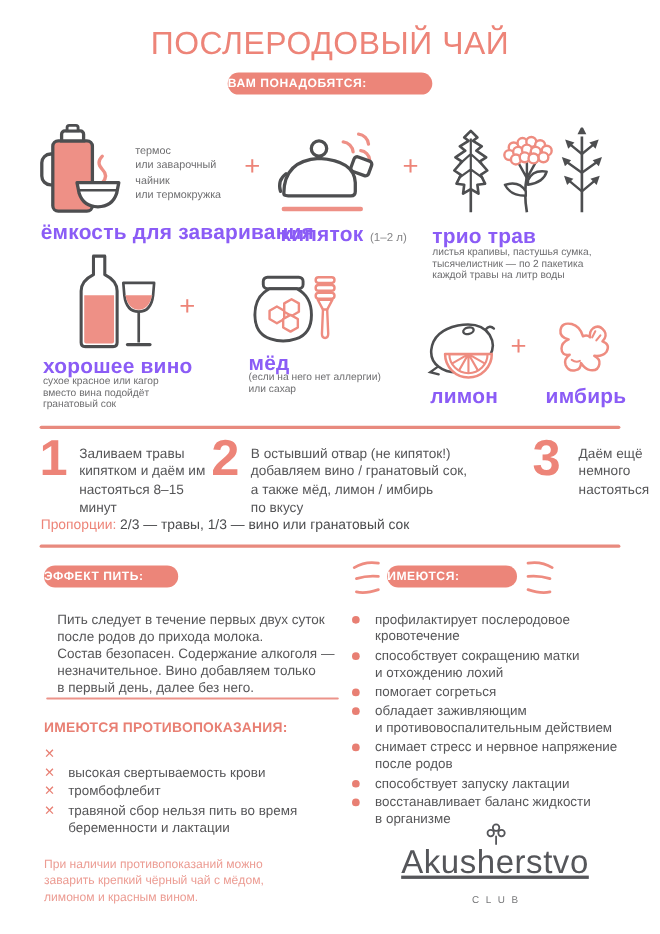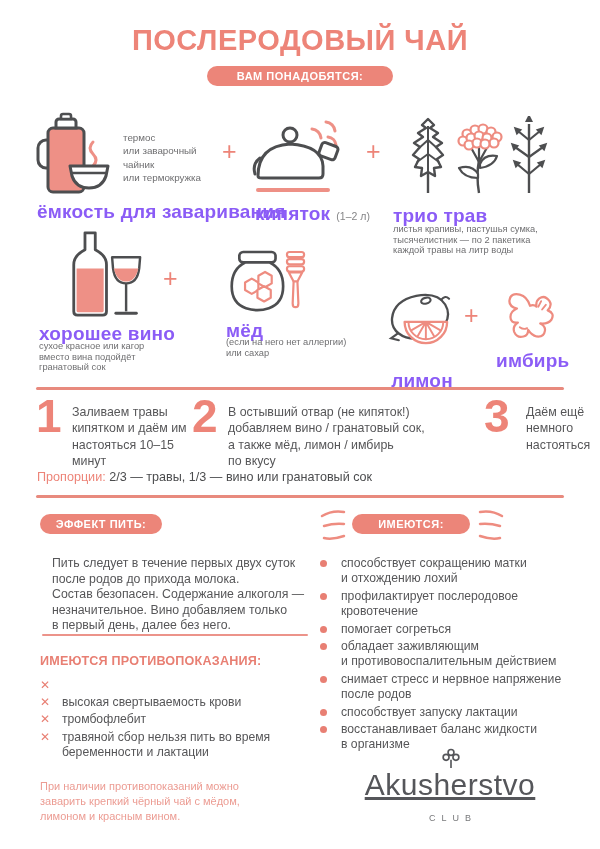--- a/index.html
+++ b/index.html
@@ -7,23 +7,23 @@
   .page {
     position:relative; width:600px; height:849px; margin:0 auto;
     background:#ffffff; overflow:hidden;
     font-family:"Liberation Sans","DejaVu Sans",sans-serif;
     color:#565658;
   }
   .abs { position:absolute; }
   .pre { white-space:pre-line; }
 
   .title { left:0; right:0; top:24px; text-align:center;
-    font-size:29px; font-weight:700; letter-spacing:.5px; color:#ED8478; }
+    font-size:29px; font-weight:400; letter-spacing:.5px; color:#ED8478; }
   .pill { background:#EC8579; color:#fff; font-size:11px; font-weight:700;
-    letter-spacing:.5px; border-radius:12px; text-align:center; padding:4px 0; }
+    letter-spacing:.5px; border-radius:12px; text-align:left; padding:4px 0; }
   .badge-top { left:50%; transform:translateX(-50%); top:66px; width:186px; }
 
   .item-name { font-size:19px; font-weight:700; color:#8b5cf6; letter-spacing:.2px; }
   .item-qty { font-size:10.5px; font-weight:400; color:#858587; margin-left:6px; }
   .note-lg { font-size:9.8px; line-height:13.3px; color:#6E6E70; }
   .note-sm { font-size:9.3px; line-height:10.7px; color:#6E6E70; }
   .plus { color:#ED8478; font-size:25px; font-weight:400; line-height:1; }
 
   .hr { background:#E88A7E; height:2.5px; border-radius:2px; }
   .step-num { font-size:46px; line-height:.82; font-weight:700; color:#ED8478; }
@@ -164,36 +164,36 @@
 
   <svg class="abs" style="left:388px;top:291px" width="68" height="56" viewBox="0 0 68 58">
     <path d="M10,44 Q2,38 3,28 Q5,10 28,5 Q50,1 58,14 Q64,24 58,34 Q52,44 38,48 Q20,52 10,44 Z" fill="#fff" stroke="#4D4E50" stroke-width="2.4" stroke-linejoin="round"></path>
     <path d="M9,44 L2,49 L10,51" fill="none" stroke="#4D4E50" stroke-width="2.2" stroke-linecap="round"></path>
     <path d="M54,9 q4,-5 8,-1" fill="none" stroke="#4D4E50" stroke-width="2.2" stroke-linecap="round"></path>
     <ellipse cx="38" cy="10" rx="5" ry="3" transform="rotate(-15 38 10)" fill="#fff" stroke="#4D4E50" stroke-width="2.2"></ellipse>
     <path d="M16,32 A22,22 0 0 0 60,32 Z" fill="#fff" stroke="#EE8C80" stroke-width="2.4" stroke-linejoin="round"></path>
     <path d="M20,32 A18,18 0 0 0 56,32 Z" fill="none" stroke="#EE8C80" stroke-width="2"></path>
     <path d="M38,32 L22.4,41 M38,32 L29,47.6 M38,32 L38,50 M38,32 L47,47.6 M38,32 L53.6,41" fill="none" stroke="#EE8C80" stroke-width="2"></path>
   </svg>
-  <div class="abs item-name" style="left:388px;top:370px;width:68px;text-align:center">лимон</div>
+  <div class="abs item-name" style="left:388px;top:350px;width:68px;text-align:center">лимон</div>
 
   <div class="abs plus" style="left:464px;top:303px">+</div>
 
   <svg class="abs" style="left:500px;top:289px" width="60" height="54" viewBox="0 0 62 58">
     <path d="M31,18 Q28,8 20,6 Q10,4 9,12 Q8,19 17,21 Q10,24 10,30 Q10,37 18,36 Q12,40 14,46 Q17,53 24,51 Q29,50 29,44 Q33,50 38,51 Q46,52 47,45 Q48,40 42,37 Q50,38 54,33 Q58,26 50,23 Q55,18 52,13 Q47,6 41,10 Q37,13 38,19 Q35,16 31,18 Z" fill="#fff" stroke="#EE8C80" stroke-width="2.4" stroke-linejoin="round"></path>
     <path d="M43,13 L40,19 M48,17 L44,22 M20,41 Q24,44 28,42" fill="none" stroke="#EE8C80" stroke-width="2" stroke-linecap="round"></path>
   </svg>
   <div class="abs item-name" style="left:496px;top:350px;width:68px;text-align:center">имбирь</div>
 
   <div class="abs hr" style="left:36px;top:387px;width:528px"></div>
 
   <div class="abs step-num" style="left:36px;top:398px">1</div>
   <div class="abs step-text pre" style="left:72px;top:404px">Заливаем травы
 кипятком и даём им
-настояться 10–15
+настояться 8–15
 минут</div>
 
   <div class="abs step-num" style="left:192px;top:398px">2</div>
   <div class="abs step-text pre" style="left:228px;top:404px">В остывший отвар (не кипяток!)
 добавляем вино / гранатовый сок,
 а также мёд, лимон / имбирь
 по вкусу</div>
 
   <div class="abs step-num" style="left:484px;top:398px">3</div>
   <div class="abs step-text pre" style="left:526px;top:404px">Даём ещё
@@ -253,27 +253,27 @@
     </div>
   </div>
 
   <div class="abs contra-note pre" style="left:40px;top:779px">При наличии противопоказаний можно
 заварить крепкий чёрный чай с мёдом,
 лимоном и красным вином.</div>
 
   <div class="abs" style="left:320px;top:556px;width:270px">
     <div class="eff-item">
         <span class="dot"></span>
+        <span class="eff-text pre">профилактирует послеродовое
+кровотечение</span>
+      </div>
+    <div class="eff-item">
+        <span class="dot"></span>
         <span class="eff-text pre">способствует сокращению матки
 и отхождению лохий</span>
-      </div>
-    <div class="eff-item">
-        <span class="dot"></span>
-        <span class="eff-text pre">профилактирует послеродовое
-кровотечение</span>
       </div>
     <div class="eff-item">
         <span class="dot"></span>
         <span class="eff-text pre">помогает согреться</span>
       </div>
     <div class="eff-item">
         <span class="dot"></span>
         <span class="eff-text pre">обладает заживляющим
 и противовоспалительным действием</span>
       </div>

